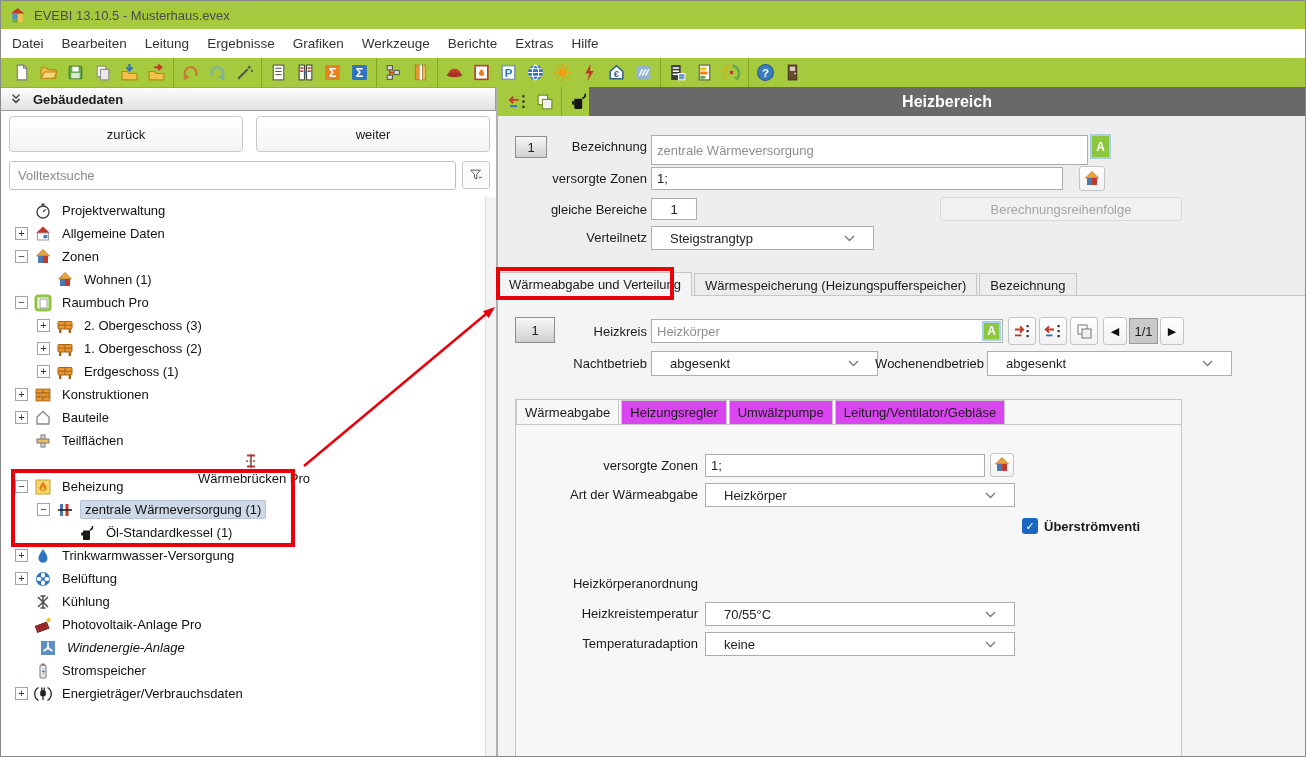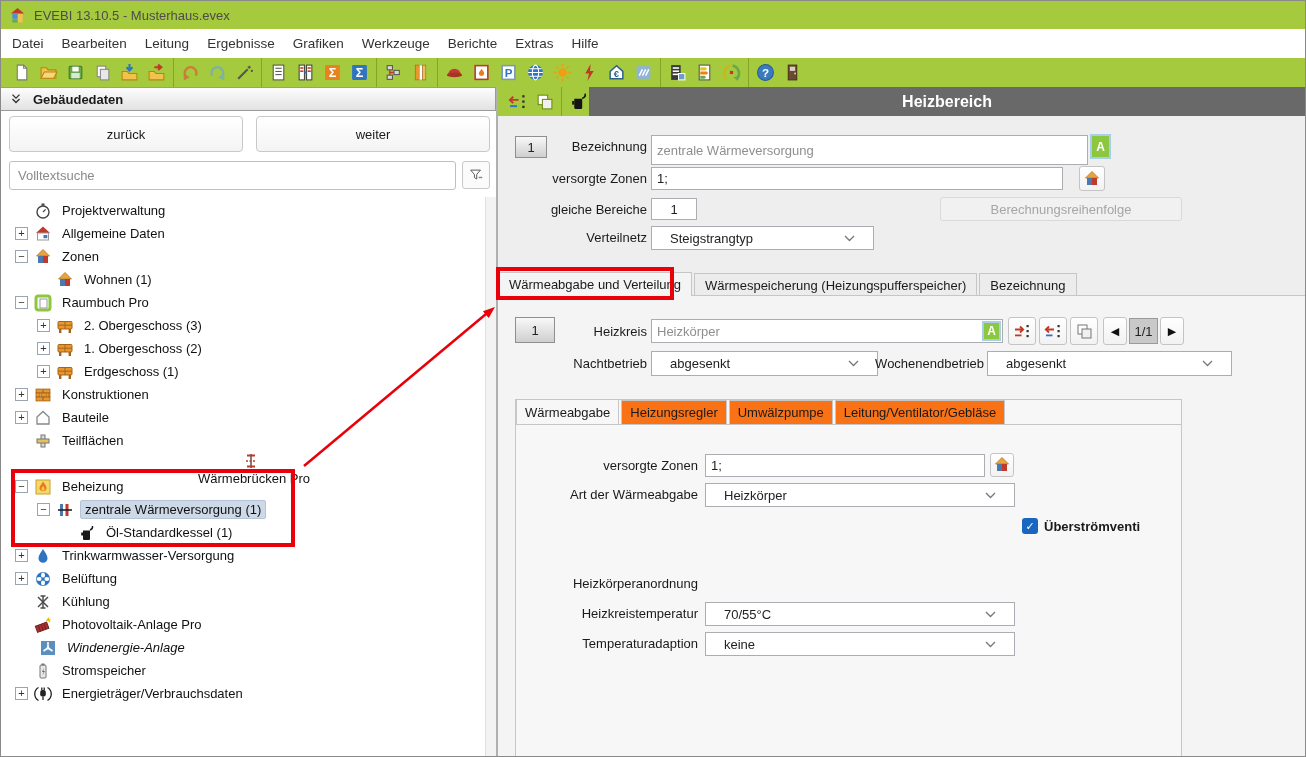--- a/index.html
+++ b/index.html
@@ -89,21 +89,21 @@
   .tabpane{position:absolute;left:0;right:0;top:208px;bottom:0;background:#f4f4f4;border-top:1px solid #c6c6c6;}
 
   .pager{position:absolute;background:#c9c9c9;border:1px solid #9a9a9a;font-size:13px;color:#222;
     display:flex;align-items:center;justify-content:center;}
   .arrowbtn{position:absolute;background:linear-gradient(#ffffff,#f2f2f2);border:1px solid #c4c4c4;border-radius:3px;
     font-size:11px;color:#111;display:flex;align-items:center;justify-content:center;cursor:pointer;padding:0;}
 
   .groupbox{position:absolute;left:17px;top:312px;width:667px;height:359px;border:1px solid #c6c6c6;background:#f7f7f7;}
   .subtabs{position:absolute;left:0px;top:-1px;height:25px;display:flex;align-items:flex-end;}
   .subtab{height:24px;display:flex;align-items:center;padding:0 8px;font-size:13px;color:#1a1a1a;
-    background:#f97316;border:1px solid #c6c6c6;border-bottom:none;margin-right:2px;cursor:pointer;white-space:nowrap;}
+    background:#d946ef;border:1px solid #c6c6c6;border-bottom:none;margin-right:2px;cursor:pointer;white-space:nowrap;}
   .subtab.active{height:25px;background:#f7f7f7;position:relative;z-index:2;}
   .gb-sep{position:absolute;left:0;right:0;top:24px;border-top:1px solid #c6c6c6;}
 
   .checkbox{position:absolute;width:16px;height:16px;background:#1866c0;border-radius:3px;
     display:flex;align-items:center;justify-content:center;color:#fff;font-size:11px;cursor:pointer;}
   .cb-label{position:absolute;font-size:13px;color:#1a1a1a;white-space:nowrap;}
 
   
   .anno-box{position:absolute;border:4px solid #e8000b;pointer-events:none;z-index:50;}
   .anno-svg{position:absolute;left:0;top:0;width:1306px;height:757px;pointer-events:none;z-index:49;}

